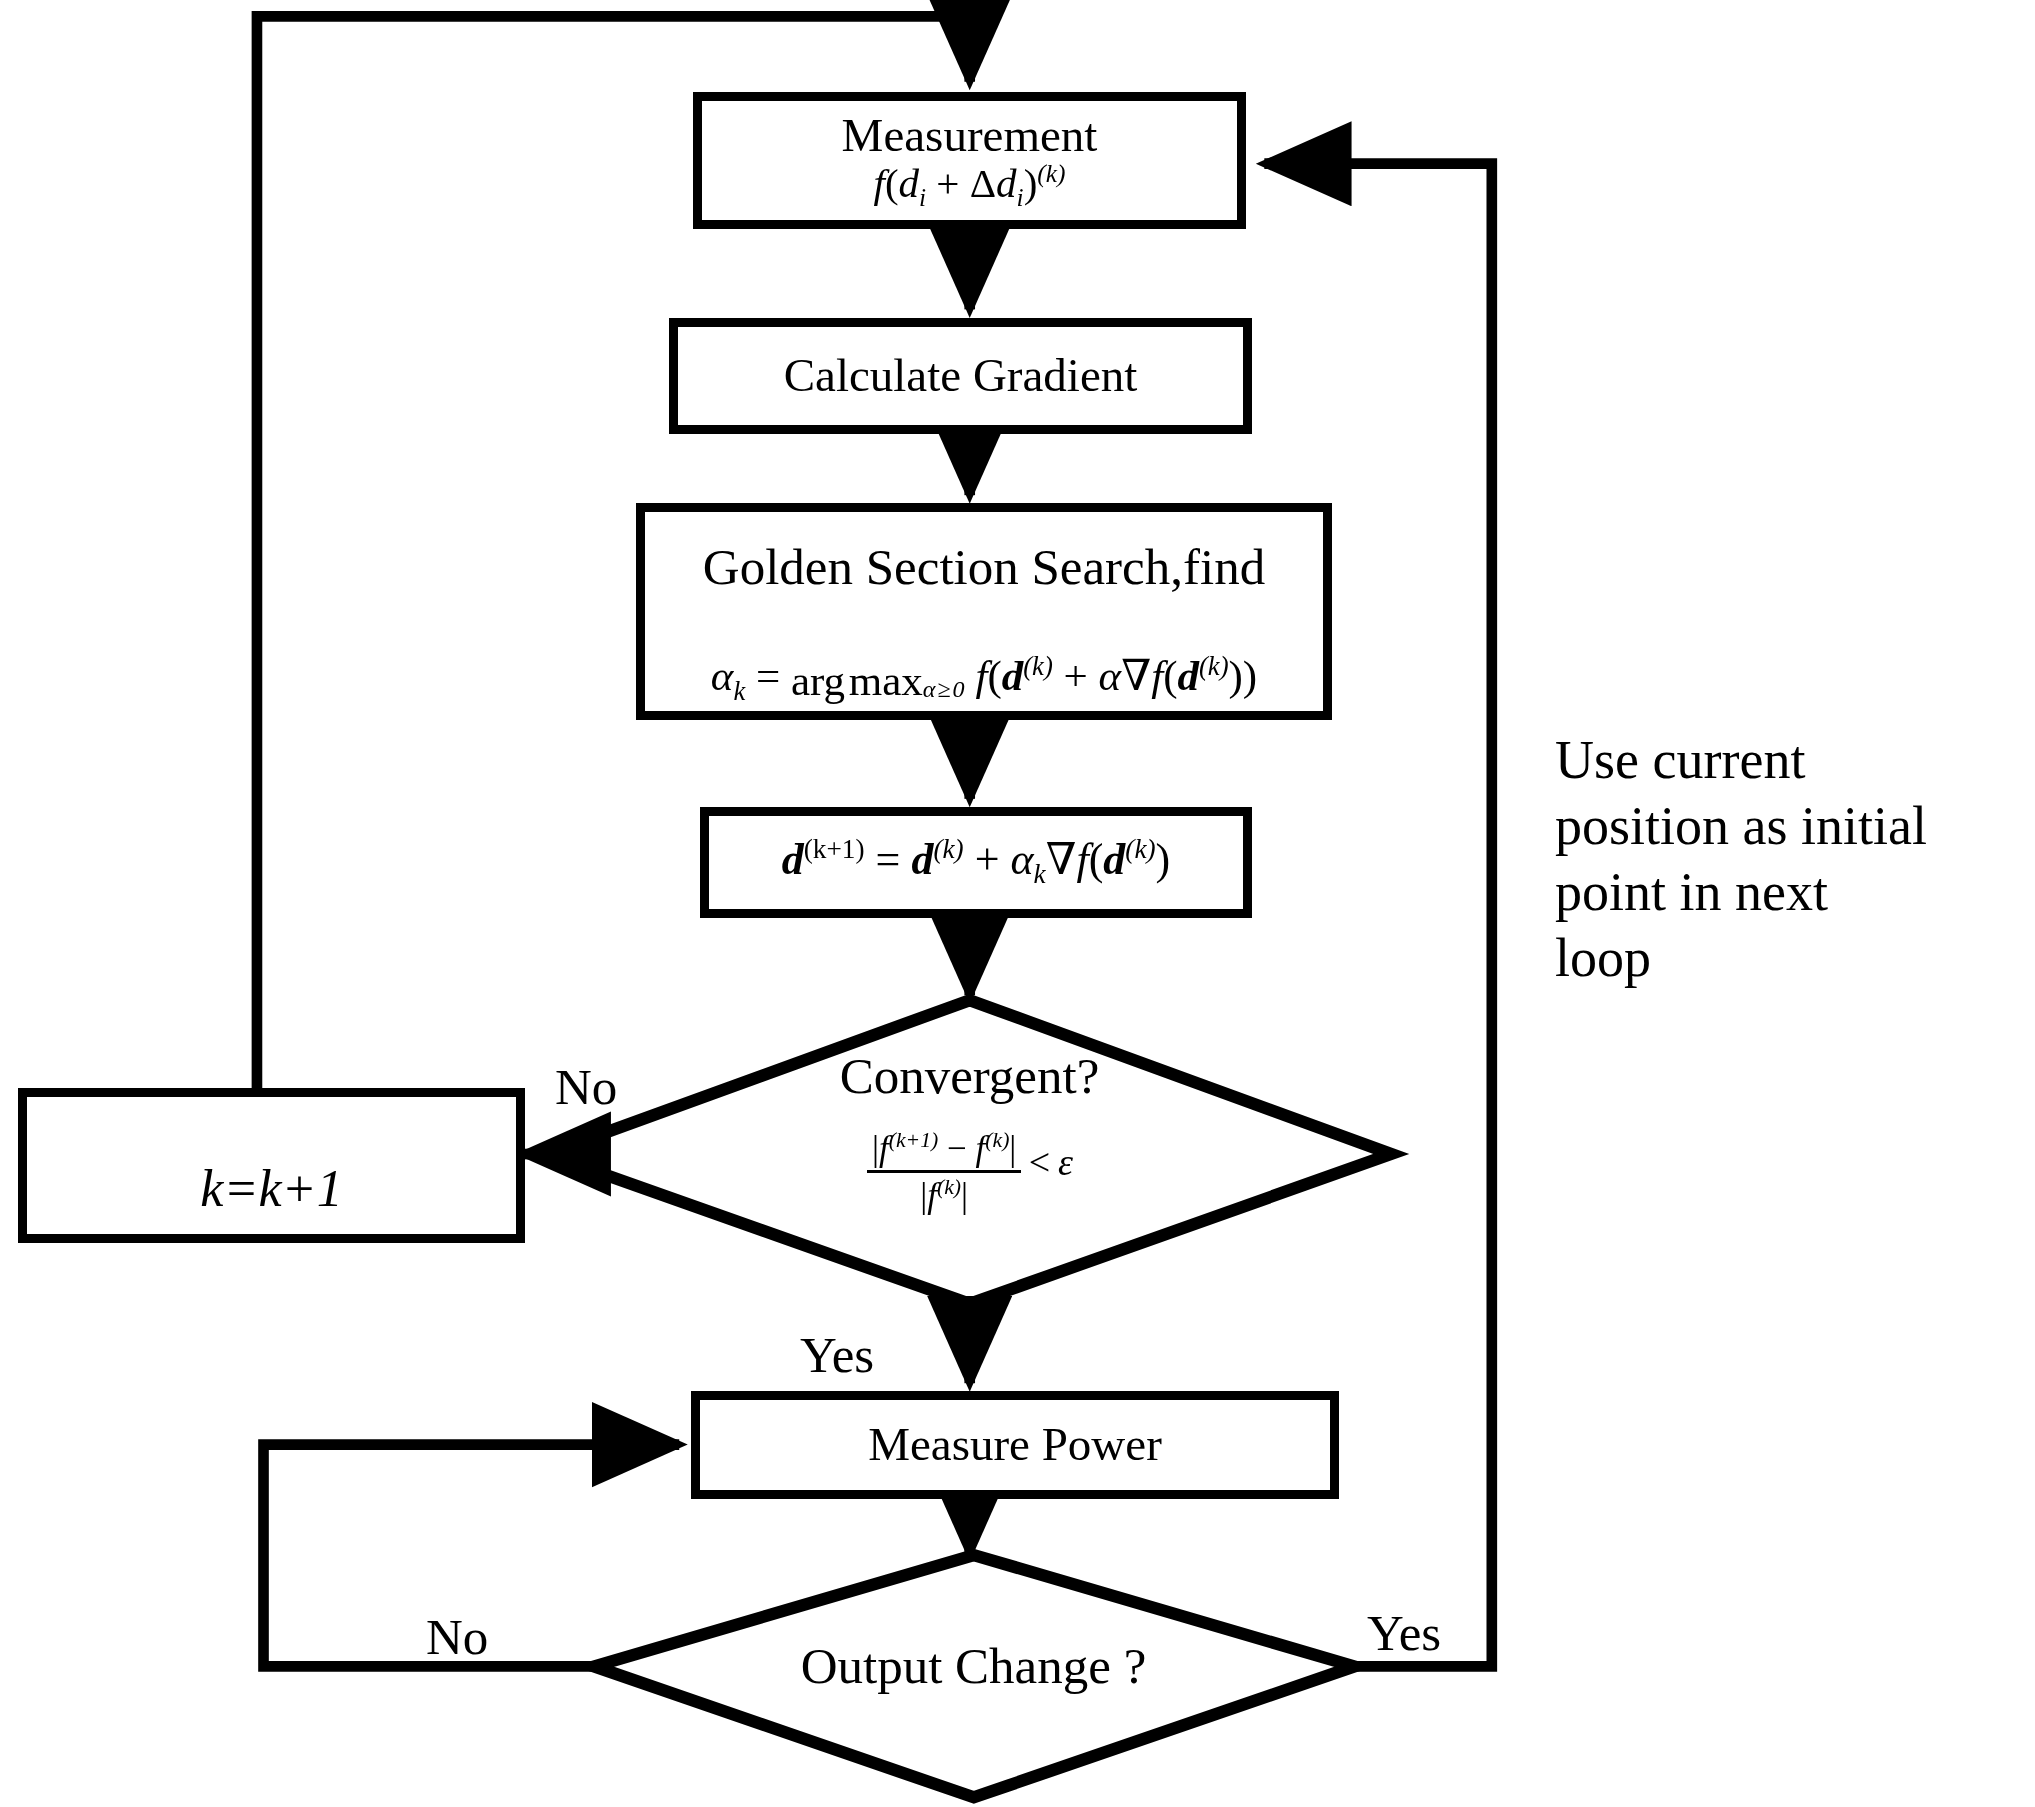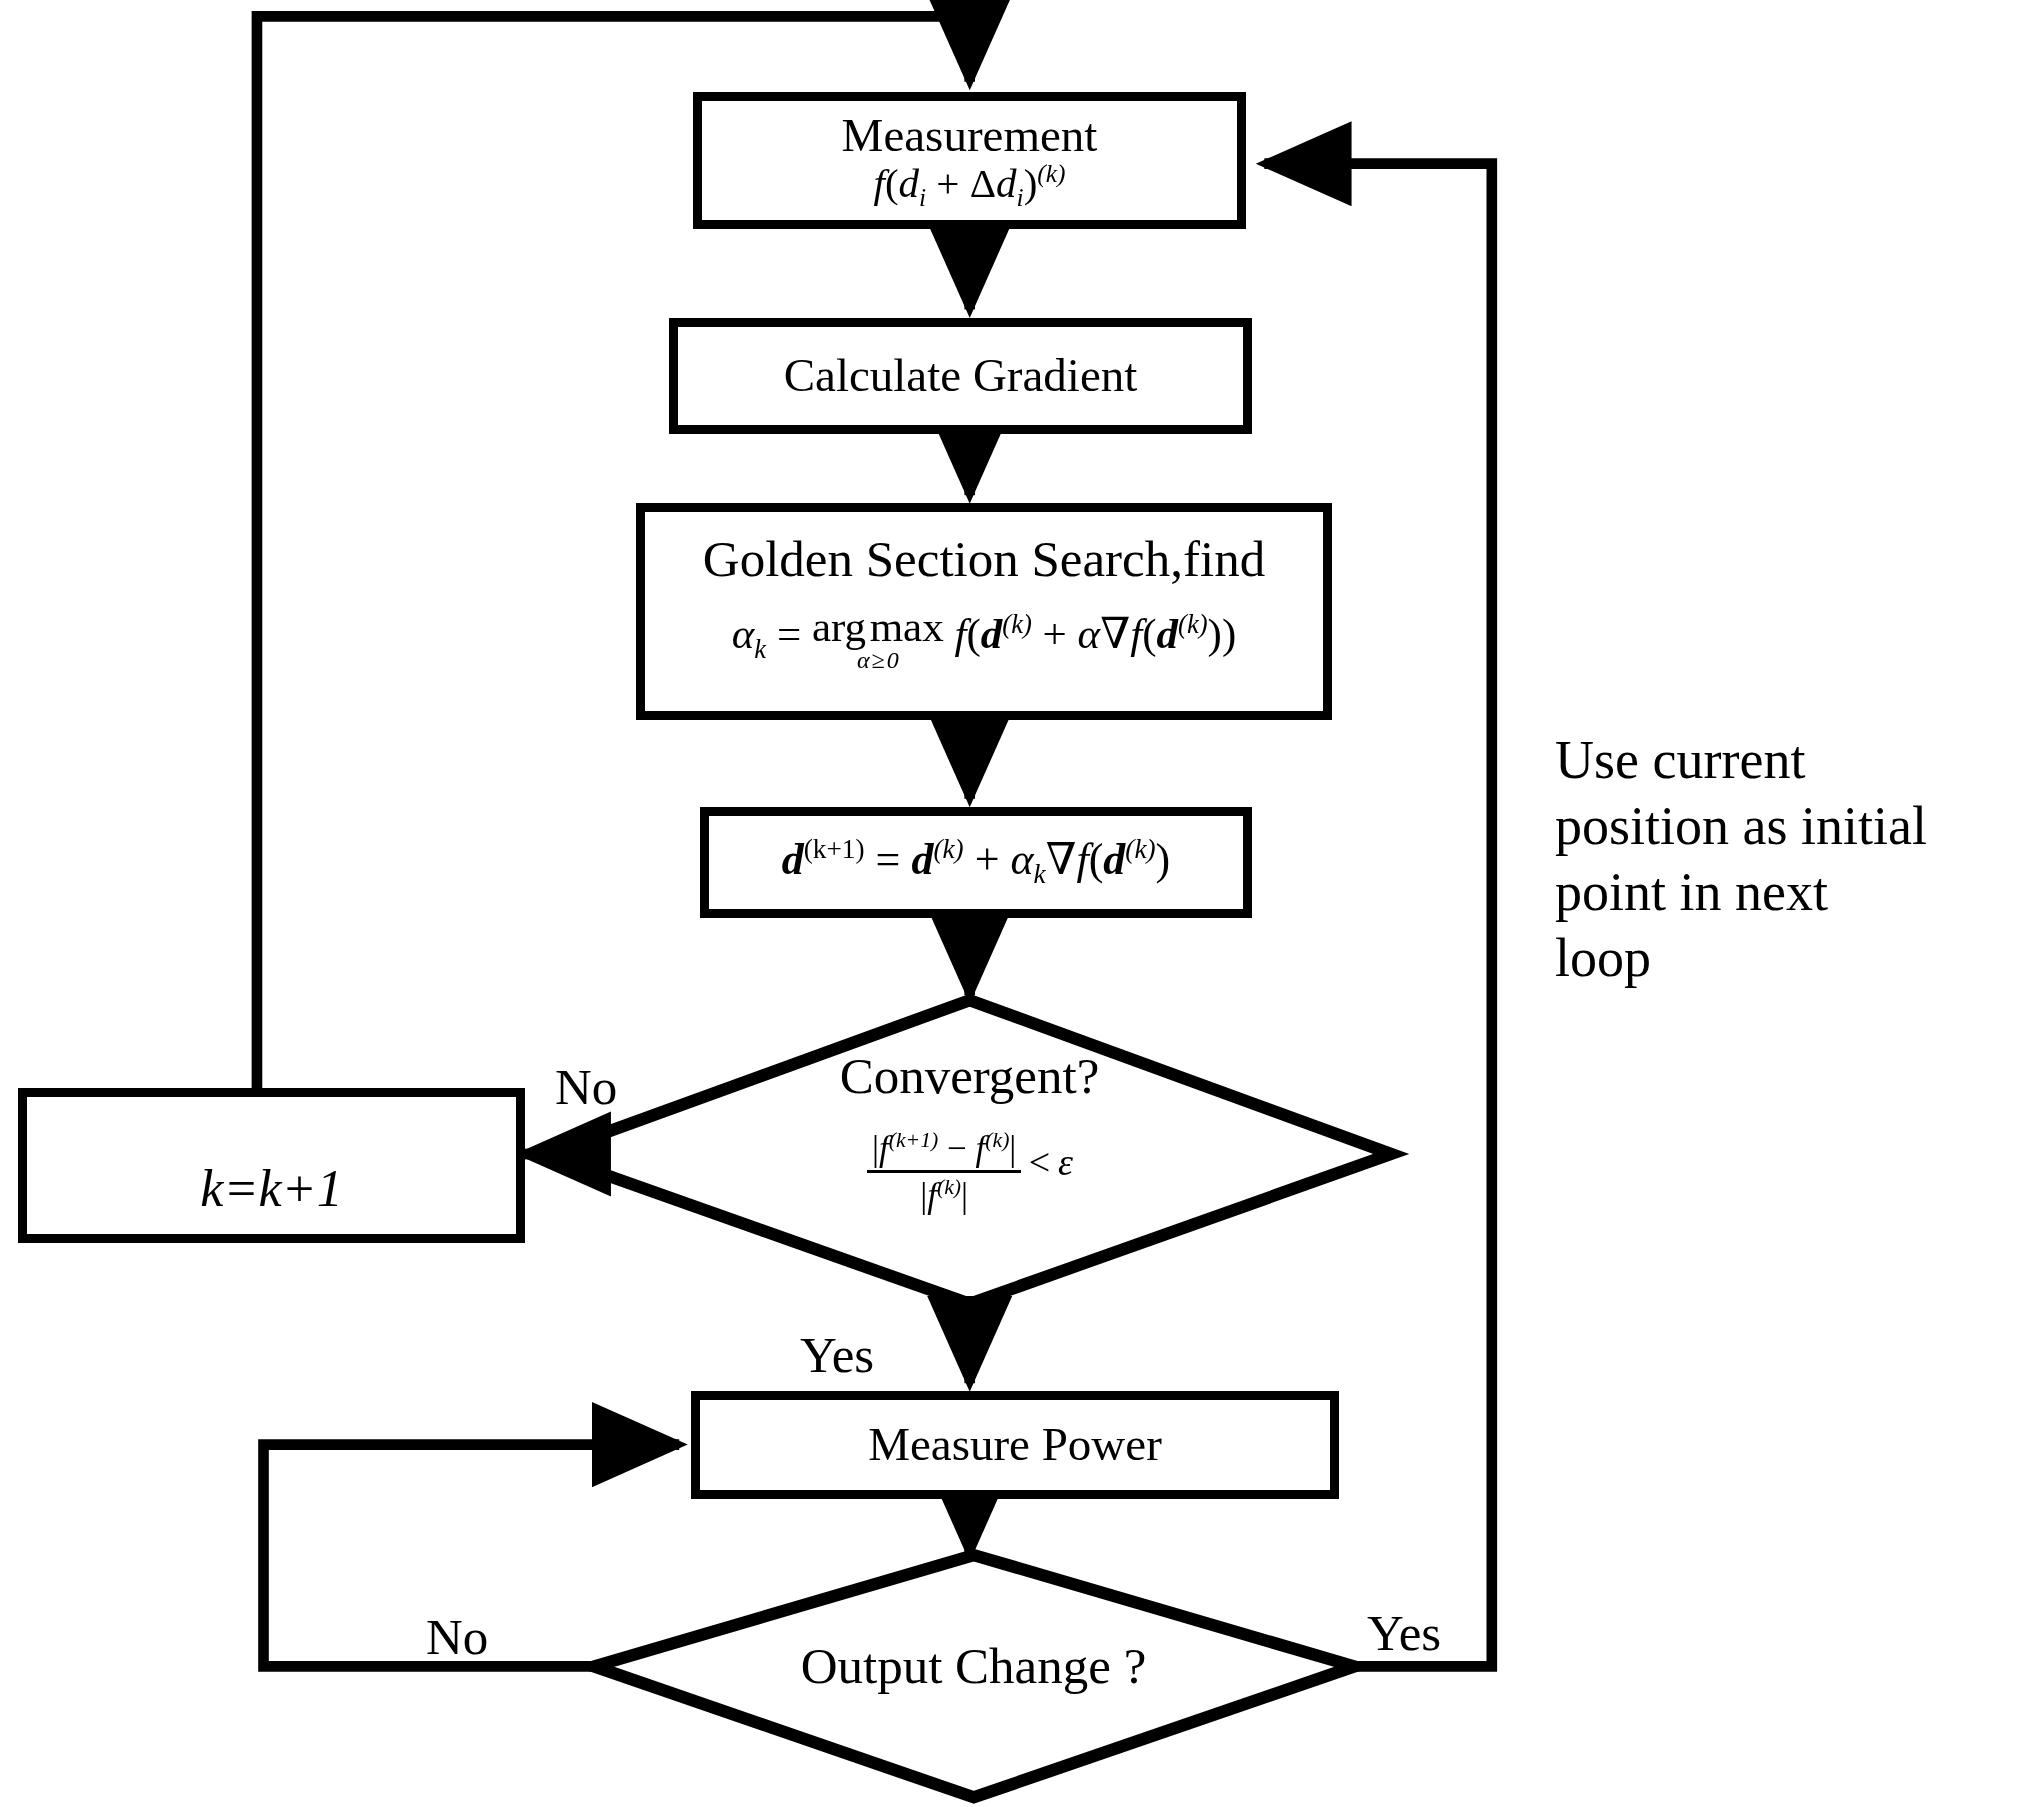--- a/index.html
+++ b/index.html
@@ -82,22 +82,22 @@
   }
   .frac .num {
     border-bottom: 3.3px solid #000;
     padding: 0 4.9px 1.6px 4.9px;
   }
   .frac .den {
     padding: 1.6px 4.9px 0 4.9px;
   }
   .argmax {
     display: inline-flex;
-    flex-direction: column;
-    align-items: center;
+    flex-direction: row;
+    align-items: flex-end;
     vertical-align: middle;
     line-height: 1;
   }
   .argmax .small {
     font-size: 0.56em;
     font-style: italic;
   }
   .abs { font-style: normal; }
 </style>
 </head>
@@ -144,21 +144,21 @@
     <div class="frm">
       <span class="ital">f</span>(<span class="ital">d</span><span class="sub">i</span>
       + Δ<span class="ital">d</span><span class="sub">i</span>)<span class="sup">(k)</span>
     </div>
   </div>
 
   <div class="node" style="left:669px; top:318px; width:583px; height:116px;">
     <div class="ttl">Calculate Gradient</div>
   </div>
 
-  <div class="node" style="left:636px; top:503px; width:696px; height:217px; justify-content:flex-start; padding-top:21px;">
+  <div class="node" style="left:636px; top:503px; width:696px; height:217px; justify-content:flex-start; padding-top:29px;gap:39px;">
     <div class="ttl" style="font-size:51px;">Golden Section Search,find</div>
     <div class="frm" style="margin-top:18px; font-size:43px;">
       <span class="ital">α</span><span class="sub">k</span> =
       <span class="argmax">
           <span>arg max</span>
           <span class="small">α ≥ 0</span>
         </span>
       <span class="ital">f</span>(<span class="ital bld">d</span><span class="sup">(k)</span>
       + <span class="ital">α</span>∇<span class="ital">f</span>(<span class="ital bld">d</span><span class="sup">(k)</span>))
     </div>

